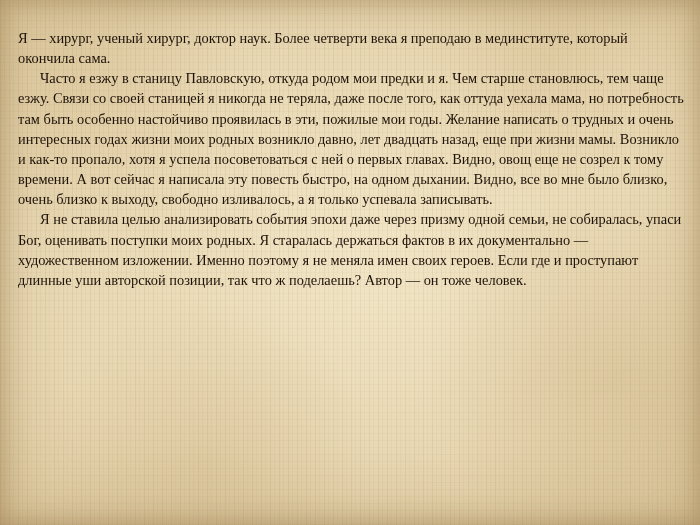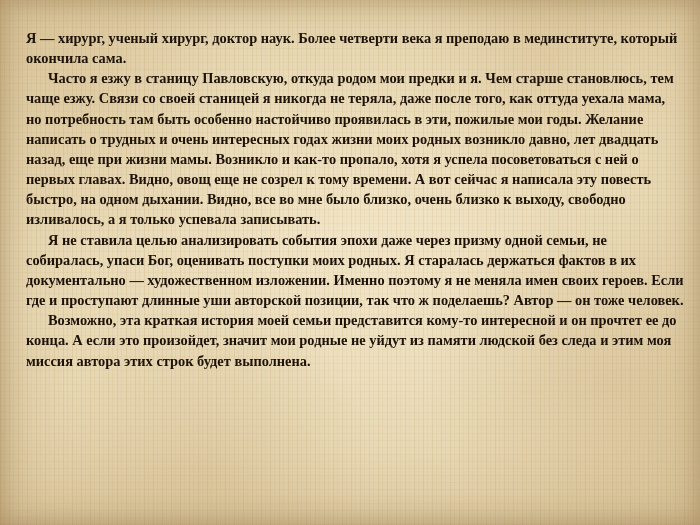--- a/index.html
+++ b/index.html
@@ -73,34 +73,32 @@
   #text-body {
     position: relative;
     z-index: 2;
     padding: 28px 16px 0 14px;
     color: #1d1208;
     font-size: 14.4px;
     line-height: 1.40;
     text-align: left;
   }
   #text-body p {
-    margin: 0 0 0 12px;
+    margin: 0 0 0 4px;
     text-indent: 0;
-    font-weight: bold;
   }
   #text-body p.indent {
     text-indent: 22px;
   }
   #text-body p + p {
     margin-top: 0;
   }
 </style>
 </head>
 <body>
 
 <div id="page">
   <div id="text-body">
     <p>Я — хирург, ученый хирург, доктор наук. Более четверти века я преподаю в мединституте, который окончила сама.</p>
     <p class="indent">Часто я езжу в станицу Павловскую, откуда родом мои предки и я. Чем старше становлюсь, тем чаще езжу. Связи со своей станицей я никогда не теряла, даже после того, как оттуда уехала мама, но потребность там быть особенно настойчиво проявилась в эти, пожилые мои годы. Желание написать о трудных и очень интересных годах жизни моих родных возникло давно, лет двадцать назад, еще при жизни мамы. Возникло и как-то пропало, хотя я успела посоветоваться с ней о первых главах. Видно, овощ еще не созрел к тому времени. А вот сейчас я написала эту повесть быстро, на одном дыхании. Видно, все во мне было близко, очень близко к выходу, свободно изливалось, а я только успевала записывать.</p>
     <p class="indent">Я не ставила целью анализировать события эпохи даже через призму одной семьи, не собиралась, упаси Бог, оценивать поступки моих родных. Я старалась держаться фактов в их документально — художественном изложении. Именно поэтому я не меняла имен своих героев. Если где и проступают длинные уши авторской позиции, так что ж поделаешь? Автор — он тоже человек.</p>
-    <p class="indent">Возможно, эта краткая история моей семьи представится кому-то интересной и он прочтет ее до конца. А если это произойдет, значит мои родные не уйдут из памяти людской без следа и этим моя миссия автора этих строк будет выполнена.</p>
   </div>
 </div>
 
 </body></html>

